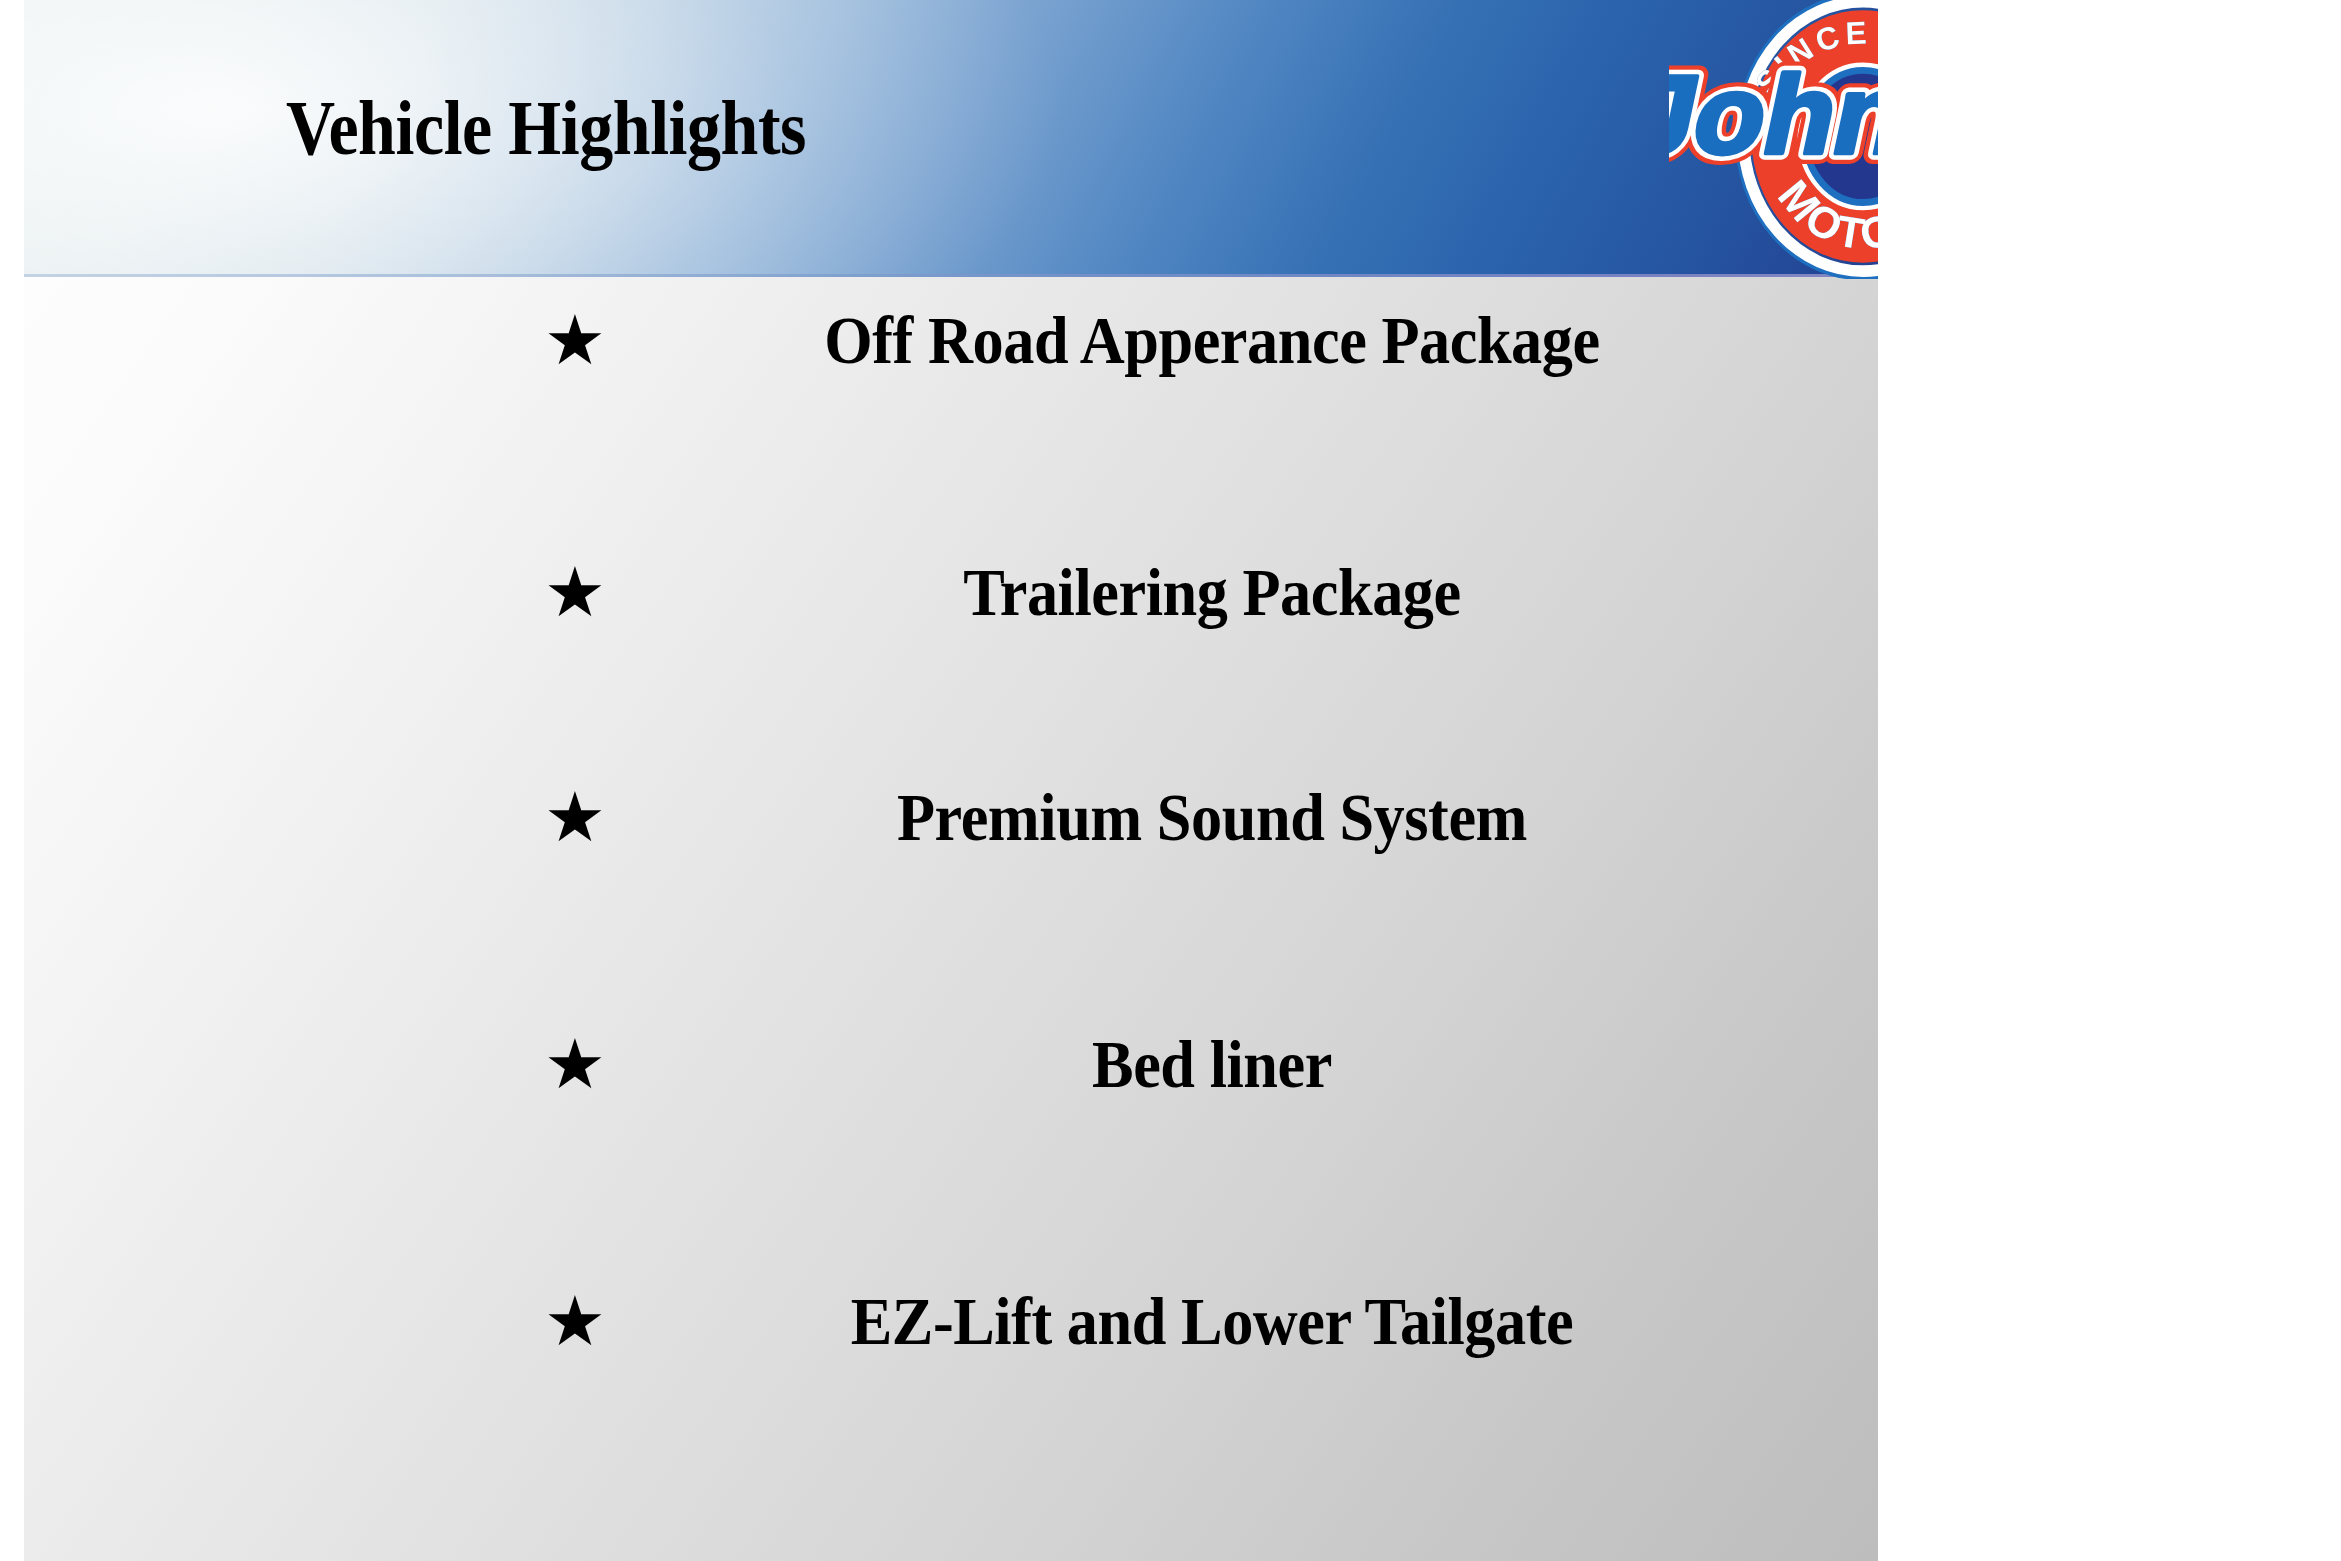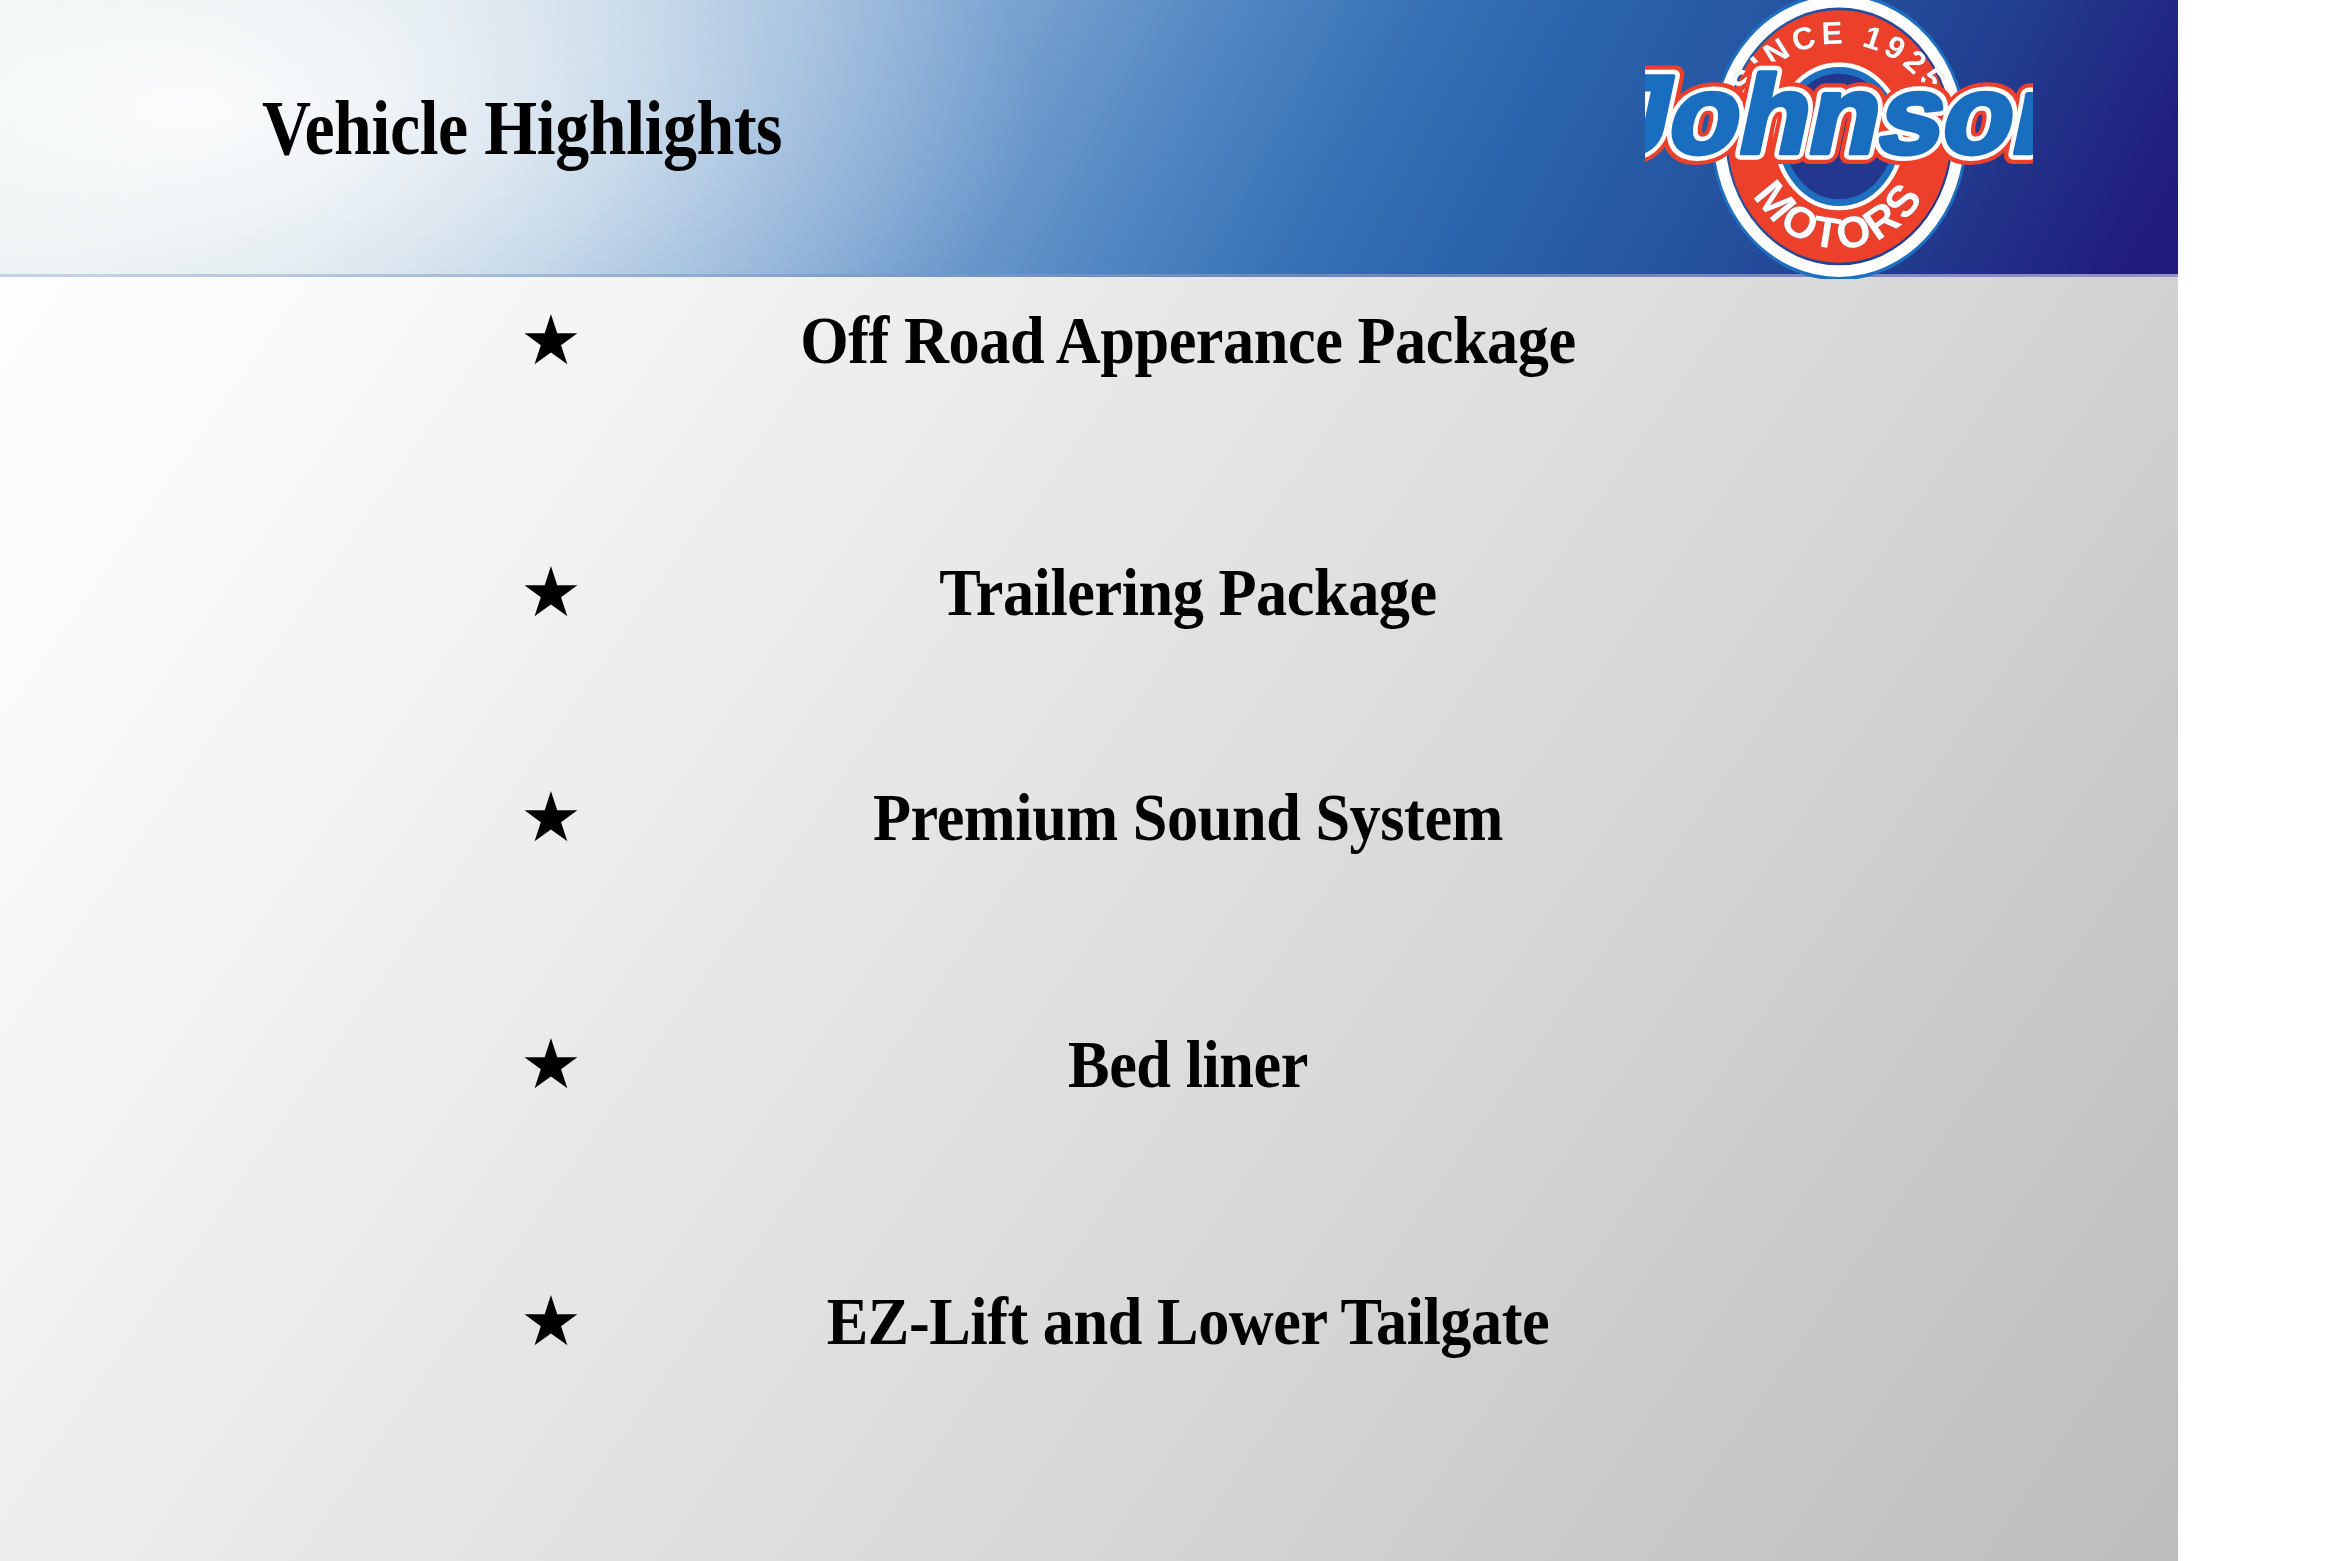--- a/index.html
+++ b/index.html
@@ -3,35 +3,36 @@
 <meta charset="utf-8">
 <style>
   html, body {
     margin: 0;
     padding: 0;
     background: #ffffff;
   }
 
   #slide {
     position: relative;
-    width: 2178px;
+    width: 1854px;
     height: 1561px;
     overflow: hidden;
     font-family: "Liberation Serif", "DejaVu Serif", serif;
     
     background:
       linear-gradient(125deg,
         #ffffff 0%,
         #fbfbfb 14%,
         #f2f2f2 28%,
         #e8e8e8 42%,
         #dedede 56%,
         #d4d4d4 70%,
         #c8c8c8 84%,
         #bdbdbd 100%);
+    margin-left: 24px;
   }
 
   
   #header {
     position: absolute;
     left: 0;
     top: 0;
     width: 2342px;
     height: 277px;
     overflow: hidden;

